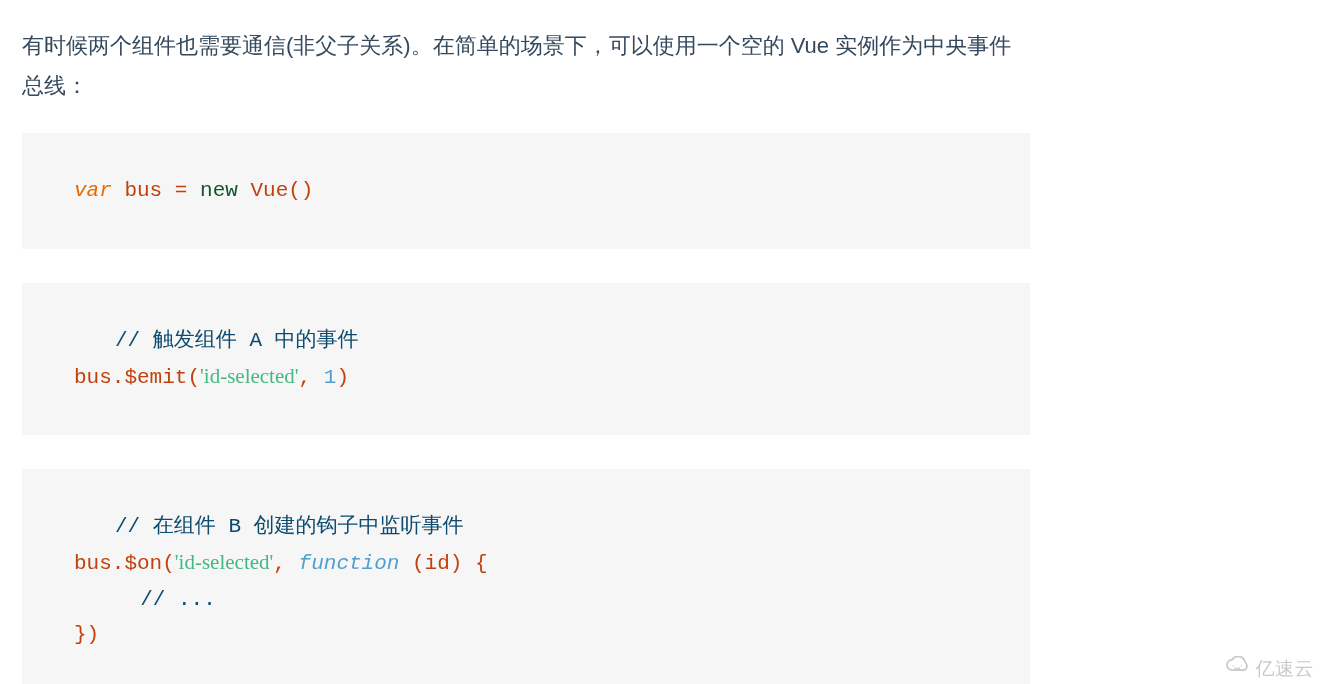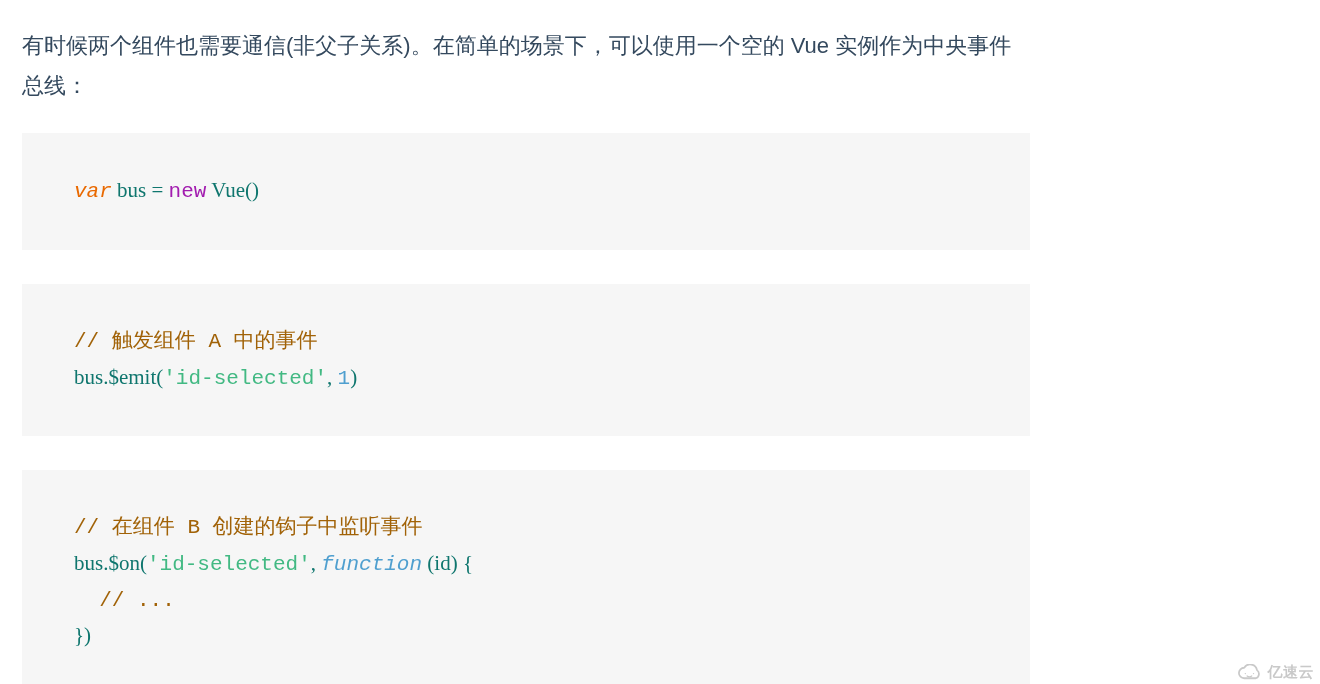--- a/index.html
+++ b/index.html
@@ -26,37 +26,37 @@
     margin: 0 14px 34px 14px;
     padding: 40px 52px 40px 52px;
     font-family: "SFMono-Regular", Consolas, "Liberation Mono", Menlo, monospace;
     font-size: 21px;
     line-height: 1.7;
     color: #525252;
     overflow-x: auto;
   }
   .code-block:last-of-type { margin-bottom: 10px; }
   .tok-var     { color: #e96900; font-style: italic; }     
-  .tok-new     { color: #a21caf; }     
-  .tok-plain   { color: #0f766e; font-family: Liberation Serif, serif; }
-  .tok-comment { color: #a16207; }
-  .tok-string  { color: #42b983; }
+  .tok-new     { color: #14532d; }     
+  .tok-plain   { color: #c2410c; }
+  .tok-comment { color: #0c4a6e; margin-left: 41px; }
+  .tok-string  { color: #42b983; font-family: Liberation Serif, serif; }
   .tok-number  { color: #4f9fcf; }
   .tok-func    { color: #4f9fcf; font-style: italic; }
 
   .watermark {
     position: fixed;
     right: 6px;
     bottom: 2px;
     display: flex;
-    align-items: flex-end;
+    align-items: flex-start;
     gap: 4px;
     color: #c9c9c9;
-    font-size: 15px;
-    font-weight: 700;
+    font-size: 19px;
+    font-weight: 400;
     letter-spacing: 0.5px;
     user-select: none;
   }
   .watermark svg {
     width: 28px;
     height: 18px;
     display: block;
   }
 </style>
 </head>

